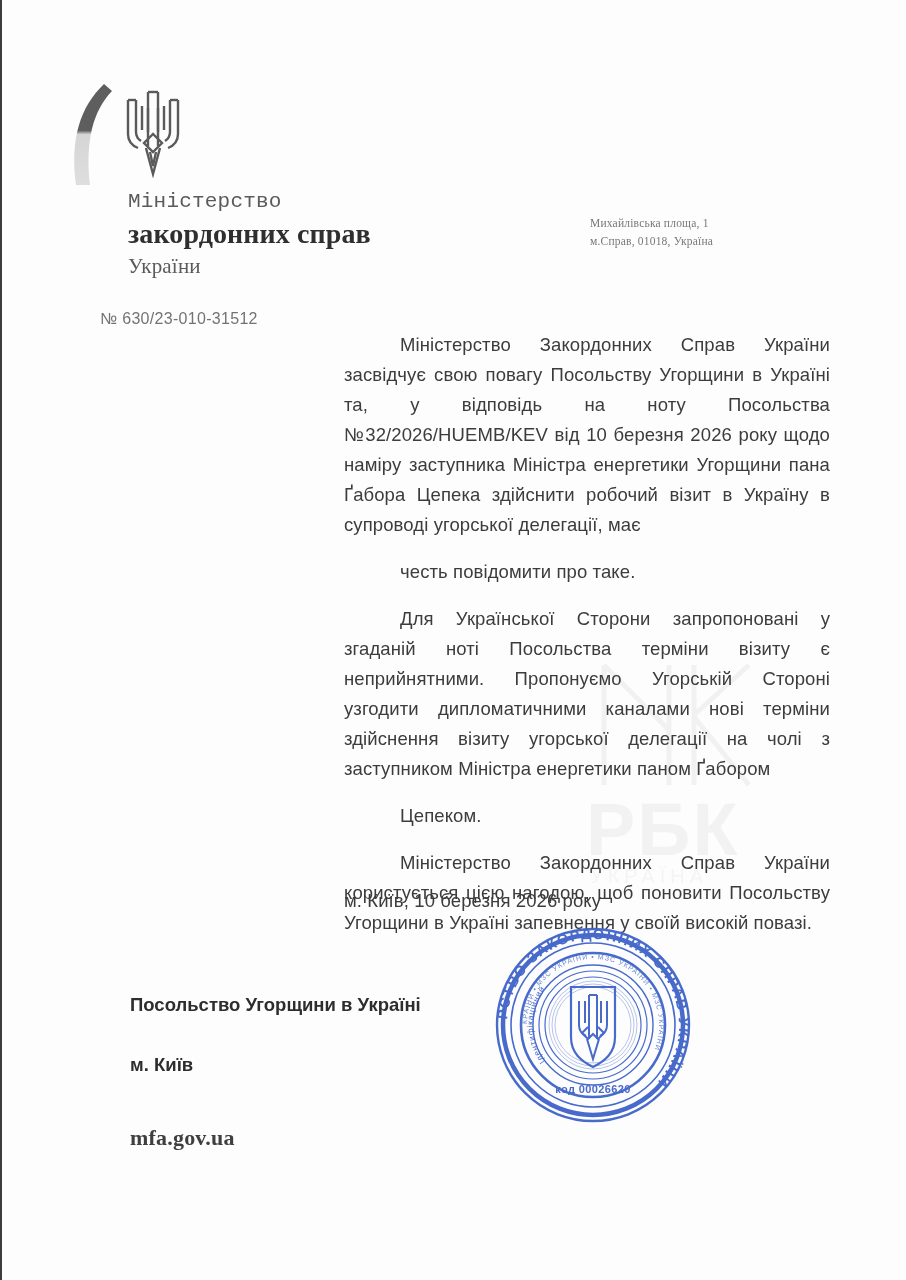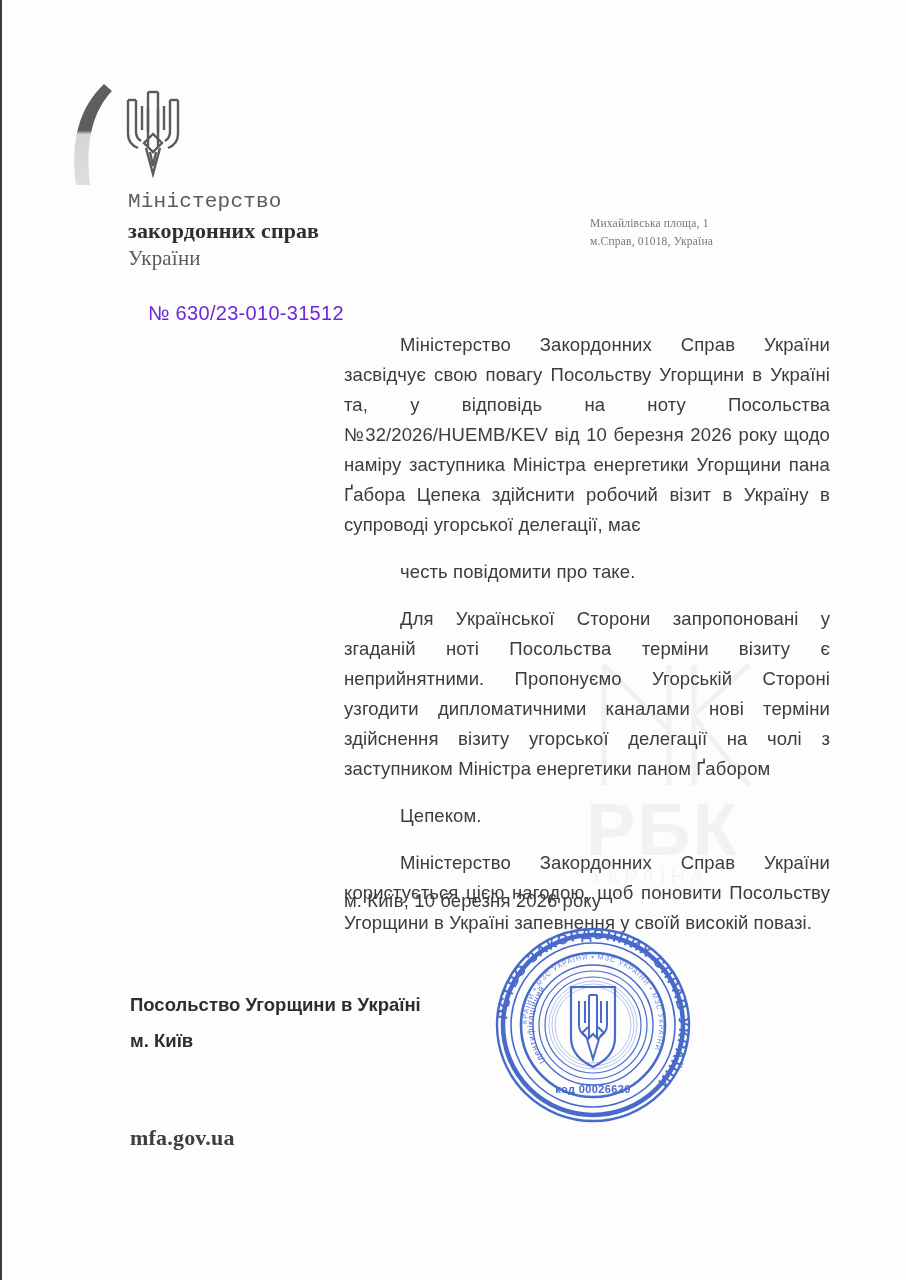--- a/index.html
+++ b/index.html
@@ -70,36 +70,36 @@
     line-height: 1.32;
   }
 
   .ministry-line1 {
     font-size: 21px;
     letter-spacing: 0.2px;
     font-family: Liberation Mono, monospace;
   }
 
   .ministry-line2 {
-    font-size: 22px;
+    font-size: 28px;
     font-weight: bold;
     color: #2f2f2f;
     letter-spacing: 0.1px;
   }
 
   .ministry-line3 {
     font-size: 21px;
     letter-spacing: 0.2px;
   }
 
   .ref-number {
-    margin-left: 88px;
+    margin-left: 40px;
     margin-top: 30px;
-    font-size: 20px;
-    color: #6d28d9;
+    font-size: 16px;
+    color: #737373;
     letter-spacing: 0.3px;
     font-family: "Liberation Sans", sans-serif;
   }
 
   
   .address-block {
     position: absolute;
     left: 588px;
     top: 215px;
     font-family: "Liberation Serif", serif;
@@ -161,21 +161,21 @@
     left: 128px;
     top: 995px;
     z-index: 3;
     font-size: 18.5px;
     font-weight: bold;
     color: #2d2d2d;
     line-height: 1.1;
   }
 
   .addressee-city {
-    margin-top: 16px;
+    margin-top: 40px;
   }
 
   
   .footer-site {
     position: absolute;
     left: 128px;
     top: 1125px;
     z-index: 3;
     font-family: "Liberation Serif", serif;
     font-weight: bold;

